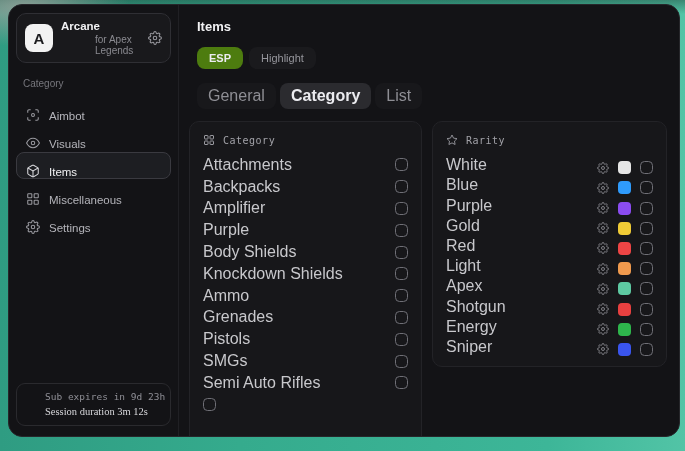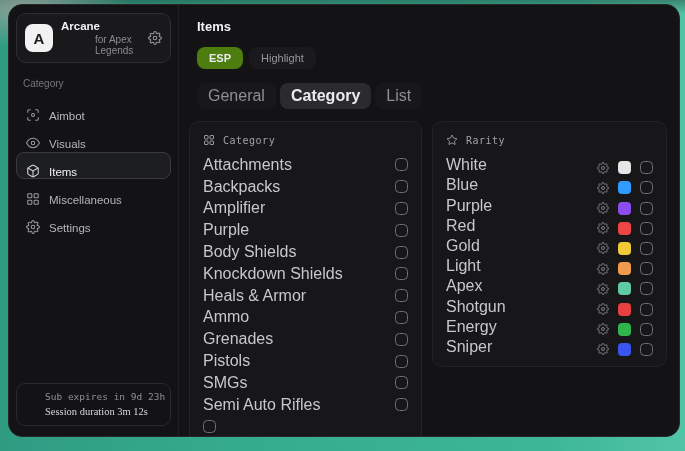--- a/index.html
+++ b/index.html
@@ -207,24 +207,20 @@
   </div>
               <div class="row">
     <span class="row-label">Body Shields</span>
     <span class="checkbox"></span>
   </div>
               <div class="row">
     <span class="row-label">Knockdown Shields</span>
     <span class="checkbox"></span>
   </div>
               <div class="row">
-    <span class="row-label">Heals &amp; Armor</span>
-    <span class="checkbox"></span>
-  </div>
-              <div class="row">
     <span class="row-label">Ammo</span>
     <span class="checkbox"></span>
   </div>
               <div class="row">
     <span class="row-label">Grenades</span>
     <span class="checkbox"></span>
   </div>
               <div class="row">
     <span class="row-label">Pistols</span>
     <span class="checkbox"></span>
@@ -284,40 +280,40 @@
       <span class="gear-sm">
         <svg width="12" height="12" viewBox="0 0 24 24" fill="none" stroke="currentColor" stroke-width="1.8">
                       <use href="#i-gear"></use>
                     </svg>
       </span>
       <span class="swatch" style="background: rgb(139, 76, 240);"></span>
       <span class="checkbox"></span>
     </span>
   </div>
               <div class="row rar-row">
+    <span class="row-label">Gold</span>
+    <span class="rar-right">
+      <span class="gear-sm">
+        <svg width="12" height="12" viewBox="0 0 24 24" fill="none" stroke="currentColor" stroke-width="1.8">
+                      <use href="#i-gear"></use>
+                    </svg>
+      </span>
+      <span class="swatch" style="background: rgb(240, 203, 54);"></span>
+      <span class="checkbox"></span>
+    </span>
+  </div>
+              <div class="row rar-row">
     <span class="row-label">Red</span>
     <span class="rar-right">
       <span class="gear-sm">
         <svg width="12" height="12" viewBox="0 0 24 24" fill="none" stroke="currentColor" stroke-width="1.8">
                       <use href="#i-gear"></use>
                     </svg>
       </span>
       <span class="swatch" style="background: rgb(238, 69, 69);"></span>
-      <span class="checkbox"></span>
-    </span>
-  </div>
-              <div class="row rar-row">
-    <span class="row-label">Gold</span>
-    <span class="rar-right">
-      <span class="gear-sm">
-        <svg width="12" height="12" viewBox="0 0 24 24" fill="none" stroke="currentColor" stroke-width="1.8">
-                      <use href="#i-gear"></use>
-                    </svg>
-      </span>
-      <span class="swatch" style="background: rgb(240, 203, 54);"></span>
       <span class="checkbox"></span>
     </span>
   </div>
               <div class="row rar-row">
     <span class="row-label">Light</span>
     <span class="rar-right">
       <span class="gear-sm">
         <svg width="12" height="12" viewBox="0 0 24 24" fill="none" stroke="currentColor" stroke-width="1.8">
                       <use href="#i-gear"></use>
                     </svg>

